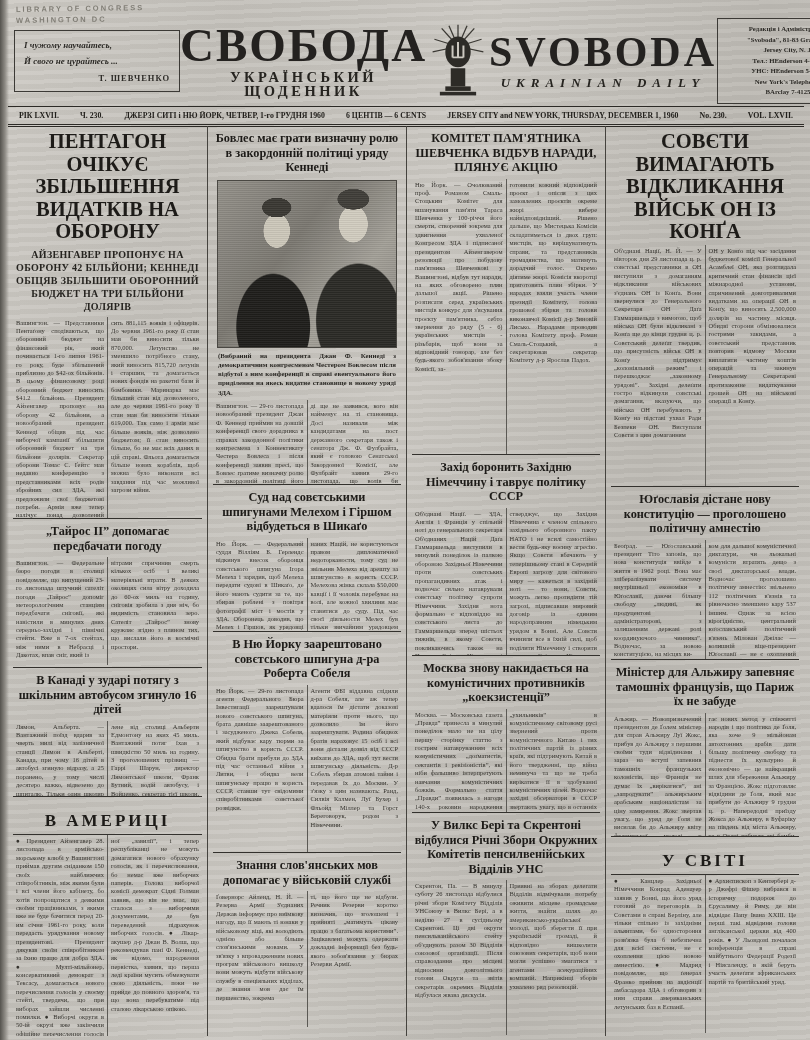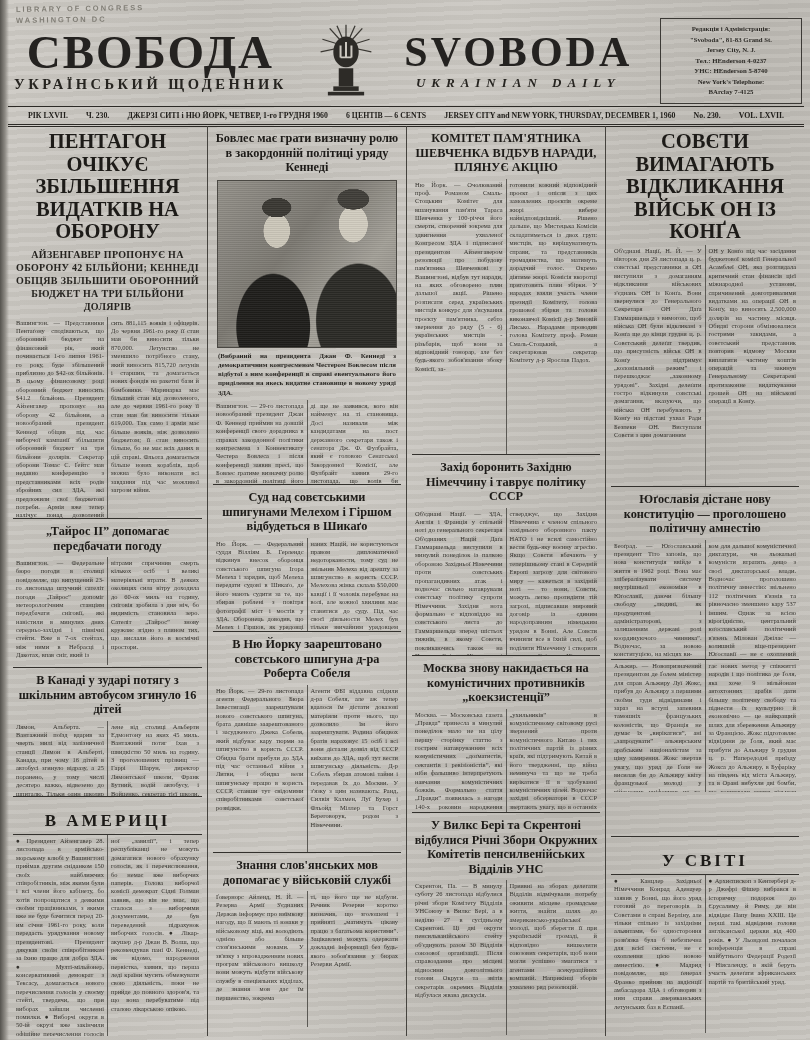--- a/index.html
+++ b/index.html
@@ -43,21 +43,21 @@
   .emblem{width:58px;min-width:58px;height:80px;margin:0 2px;}
   .addr-box{
     width:132px;min-width:132px;border:1.5px solid #3c3a36;padding:5px 4px;
     font-size:6.8px;font-weight:bold;text-align:center;line-height:1.55;color:#2d2b27;
   }
   
   .dateline{
     position:absolute;top:106px;left:8px;right:6px;height:15px;
     border-top:1.5px solid #2c2a26;border-bottom:3px double #2c2a26;
     display:flex;align-items:center;justify-content:space-between;
-    font-size:7.8px;font-weight:bold;padding:1px 20px;white-space:nowrap;color:#22201c;
+    font-size:7.8px;font-weight:bold;padding:1px 11px;white-space:nowrap;color:#22201c;
   }
   
   .sheet{
     position:absolute;top:126px;left:8px;right:6px;bottom:4px;
     display:grid;grid-template-columns:1fr 1fr 1fr 1fr;
   }
   .bigcol{padding:0 5px;overflow:hidden;}
   .bigcol + .bigcol{border-left:1px solid #45433e;}
   .art{overflow:hidden;}
   .art + .art{border-top:1px solid #33312d;}
@@ -95,20 +95,25 @@
 <body>
 
 <div class="page">
 
   <div class="stamp">
     <div>LIBRARY OF CONGRESS</div>
     <div>WASHINGTON DC</div>
   </div>
 
   <div class="masthead">
+    <div class="motto-box">
+      <div>І чужому научайтесь,</div>
+      <div>Й свого не цурайтесь ...</div>
+      <div class="motto-author">Т. ШЕВЧЕНКО</div>
+    </div>
 
     <div class="title-uk">
       <div class="big">СВОБОДА</div>
       <div class="small">УКРАЇНСЬКИЙ ЩОДЕННИК</div>
     </div>
 
     <svg class="emblem" viewBox="0 0 64 84">
       <g stroke="#3a3833" stroke-width="1.4">
         <line x1="32" y1="26" x2="32" y2="2"></line>
         <line x1="32" y1="26" x2="14" y2="6"></line>
@@ -260,20 +265,21 @@
         </div>
       </div>
       <div class="art" style="height:172px;">
         <div class="h-md">Юґославія дістане нову конституцію — проголошено політичну амнестію</div>
         <div class="cols" style="height:128px;">
           <div class="c">Беоґрад. — Юґославський президент Тіто заповів, що нова конституція ввійде в життя в 1962 році. Вона має злібералізувати систему внутрішньої економіки в Юґославії, даючи більшу свободу „людині, як продуцентові і адміністраторові, з залишенням державі ролі координуючого чинника”. Водночас, за новою конституцією, на місцях ви-</div>
           <div class="c">ком для дальшої комуністичної диктатури, чи льокальні комуністи втратять дещо з своєї диктаторської влади. Водночас проголошено політичну амнестію: звільнено 112 політичних в'язнів та рівночасно зменшено кару 537 іншим. Однак за всією вірогідністю, центральний юґославський політичний в'язень Мілован Джілас — колишній віце-президент Юґославії — не є охоплений цією амнестією.</div>
         </div>
       </div>
       <div class="art" style="height:176px;">
+        <div class="h-md">Міністер для Альжиру запевняє тамошніх французів, що Париж їх не забуде</div>
         <div class="cols" style="height:132px;">
           <div class="c">Альжир. — Новопризначений президентом де Ґолем міністер для справ Альжиру Луї Жокс, прибув до Альжиру з першими своїми туди відвідинами і зараз на вступі запевнив тамошніх французьких колоністів, що Франція не думає їх „вирікатися”, ані „запродувати” альжирським арабським націоналістам за ціну замирення. Жокс звертав увагу, що уряд де Ґоля не висилав би до Альжиру квіту французької молоді у військових уніформах на те, щоб зараз потім вирікатися Альжиру. Але він переконував, що теперішній час вима-</div>
           <div class="c">гає нових метод у співжитті народів і що політика де Ґоля, яка хоче 9 мільйонам автохтонних арабів дати більшу політичну свободу та піднести їх культурно й економічно — це найкращий шлях для збереження Альжиру за Францією. Жокс підготовляє відвідини де Ґоля, який має прибути до Альжиру 9 грудня ц. р. Напередодні приїзду Жокса до Альжиру, в Буфаріку на південь від міста Альжиру, та в Орані вибухли дві бомби, що коштували життя вісьмом особам і поранення 60-ом. Французи приписують ці терористичні атаки арабським націоналістам.</div>
         </div>
       </div>
       <div class="art" style="height:196px;">
         <div class="h-sec">У СВІТІ</div>
         <div class="cols" style="height:164px;">
           <div class="c">● Канцлер Західньої Німеччини Конрад Аденауер заявив у Бонні, що його уряд готовий до переговорів із Совєтами в справі Берліну, але тільки спільно із західніми альянтами, бо одностороння розв'язка була б небезпечна для всієї системи, не є охоплення цією новою амнестією.  ● Мадрид повідомляє, що ґенерал Франко прийняв на авдієнції амбасадора ЗДА і обговорив з ним справи американських летунських баз в Еспанії.</div>
           <div class="c">● Архиєпископ з Кентербері д-р Джефрі Фішер вибрався в історичну подорож до Єрусалиму й Риму, де він відвідає Папу Івана XXIII. Це перші такі відвідини голови англіканської церкви від 400 років.  ● У Льондоні почалася конференція в справі майбутнього Федерації Родезії і Ніясаленду, в якій беруть участь делеґати африканських партій та бритійський уряд.</div>

